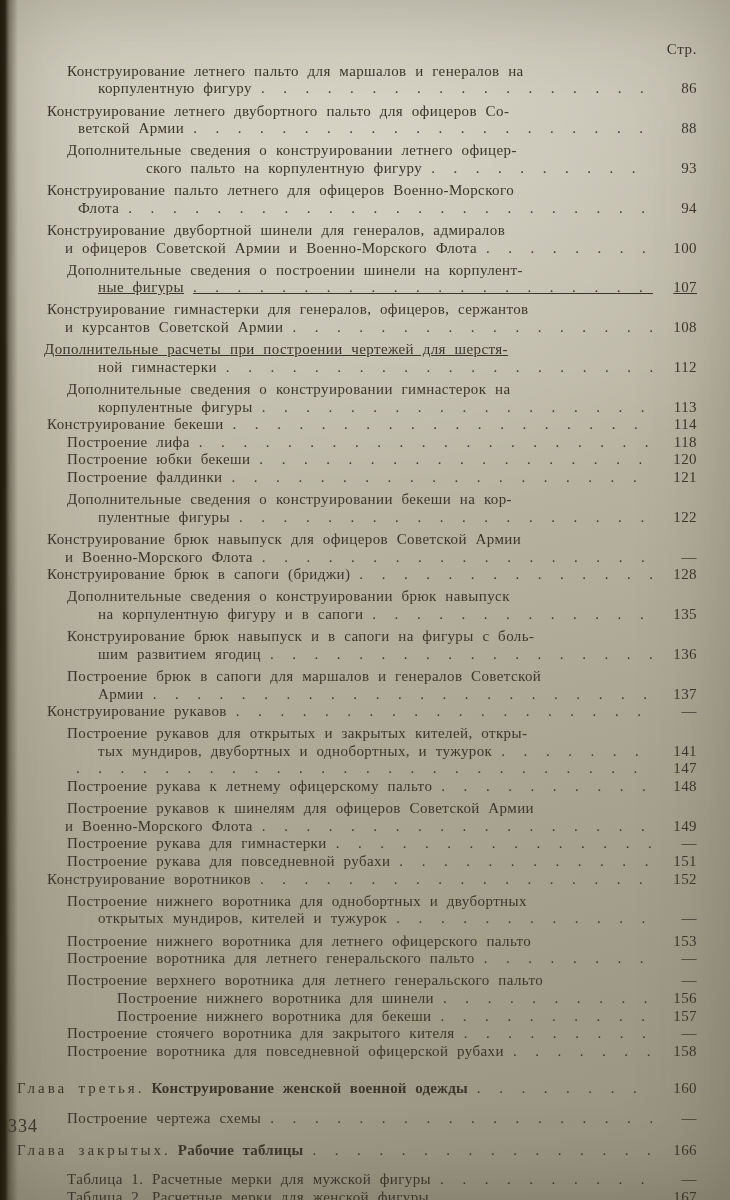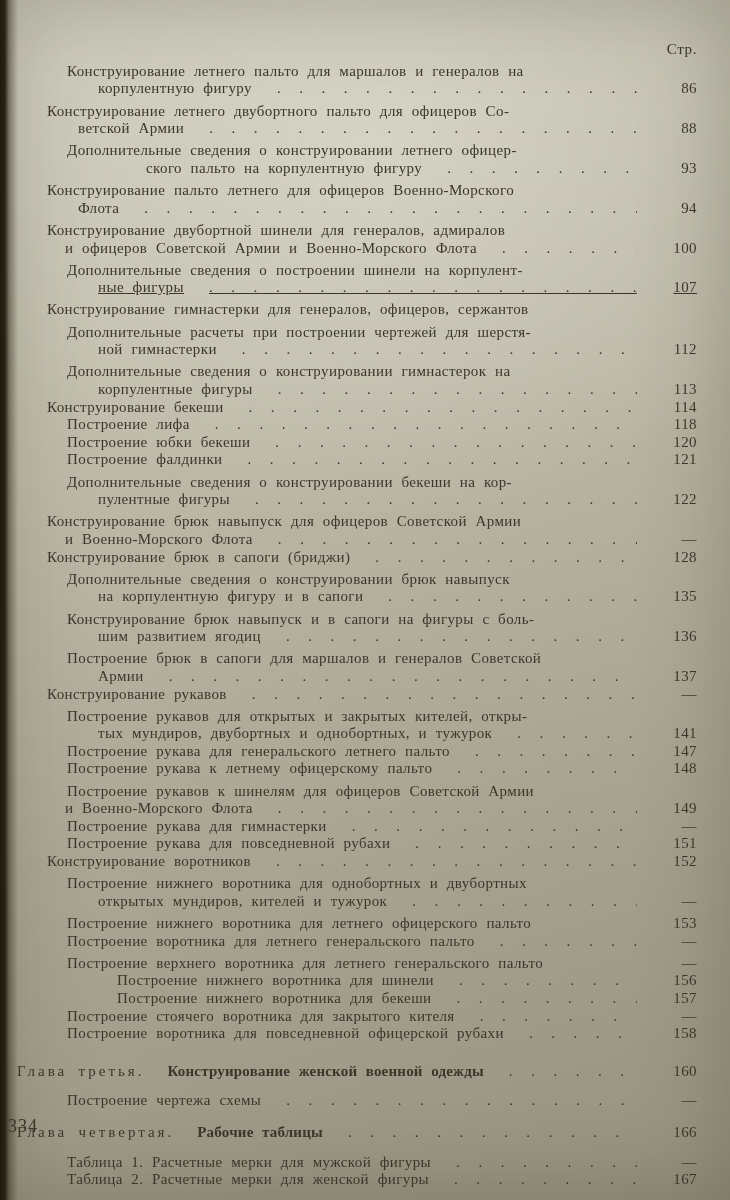--- a/index.html
+++ b/index.html
@@ -18,21 +18,21 @@
       linear-gradient(115deg, rgba(255,255,250,0.08), rgba(60,52,34,0.10)),
       #c2beac;
     box-shadow: inset 0 0 90px rgba(52,46,28,0.28);
   }
   .content{
     position:absolute;left:0;top:36px;right:33px;
     color:#3b362b;
     font-size:15px;line-height:17.6px;
     letter-spacing:0.4px;word-spacing:4.5px;
   }
-  .toc-row{display:flex;align-items:baseline;white-space:nowrap;gap:16px;}
+  .toc-row{display:flex;align-items:baseline;white-space:nowrap;}
   .entry-text{flex:0 0 auto;}
   .entry-text.bold{font-weight:bold;letter-spacing:0.2px;}
   .chapter-prefix{flex:0 0 auto;letter-spacing:3px;margin-right:7px;}
   .leader{flex:1 1 auto;overflow:hidden;white-space:nowrap;margin:0 6px 0 9px;height:17.6px;}
   .leader.dotted::after{
     content:". . . . . . . . . . . . . . . . . . . . . . . . . . . . . . . . . . . . . . . . . . . .";
     word-spacing:14px;color:#3b362b;
   }
   .page-num{flex:0 0 auto;min-width:38px;text-align:right;}
   .header-row .page-num{letter-spacing:0.6px;}
@@ -110,21 +110,26 @@
       <div class="toc-row" style="padding-left: 98px; text-decoration: underline;">
         <span class="entry-text">ные фигуры</span>
         <span class="leader dotted"></span>
         <span class="page-num">107</span>
       </div>
       <div class="toc-row" style="padding-left: 47px;">
         <span class="entry-text">Конструирование гимнастерки для генералов, офицеров, сержантов</span>
         <span class="leader"></span>
         <span class="page-num"></span>
       </div>
-      <div class="toc-row" style="padding-left: 67px;">
+      <div class="toc-row" style="padding-left: 65px;">
+        <span class="entry-text">и курсантов Советской Армии</span>
+        <span class="leader dotted"></span>
+        <span class="page-num">108</span>
+      </div>
+      <div class="toc-row" style="padding-left: 44px; text-decoration: underline;">
         <span class="entry-text">Дополнительные расчеты при построении чертежей для шерстя-</span>
         <span class="leader"></span>
         <span class="page-num"></span>
       </div>
       <div class="toc-row" style="padding-left: 98px;">
         <span class="entry-text">ной гимнастерки</span>
         <span class="leader dotted"></span>
         <span class="page-num">112</span>
       </div>
       <div class="toc-row" style="padding-left: 67px;">
@@ -221,21 +226,20 @@
         <span class="entry-text">Построение рукавов для открытых и закрытых кителей, откры-</span>
         <span class="leader"></span>
         <span class="page-num"></span>
       </div>
       <div class="toc-row" style="padding-left: 98px;">
         <span class="entry-text">тых мундиров, двубортных и однобортных, и тужурок</span>
         <span class="leader dotted"></span>
         <span class="page-num">141</span>
       </div>
       <div class="toc-row" style="padding-left: 67px;">
-        <span class="entry-text">Построение рукава для генеральского летнего пальто</span>
         <span class="leader dotted"></span>
         <span class="page-num">147</span>
       </div>
       <div class="toc-row" style="padding-left: 67px;">
         <span class="entry-text">Построение рукава к летнему офицерскому пальто</span>
         <span class="leader dotted"></span>
         <span class="page-num">148</span>
       </div>
       <div class="toc-row" style="padding-left: 67px;">
         <span class="entry-text">Построение рукавов к шинелям для офицеров Советской Армии</span>
@@ -312,21 +316,21 @@
         <span class="entry-text bold">Конструирование женской военной одежды</span>
         <span class="leader dotted"></span>
         <span class="page-num">160</span>
       </div>
       <div class="toc-row" style="padding-left: 67px; margin-top: 12px;">
         <span class="entry-text">Построение чертежа схемы</span>
         <span class="leader dotted"></span>
         <span class="page-num">—</span>
       </div>
       <div class="toc-row" style="padding-left: 17px; margin-top: 14px;">
-        <span class="chapter-prefix">Глава четвертая.</span>
+        <span class="chapter-prefix">Глава закрытых.</span>
         <span class="entry-text bold">Рабочие таблицы</span>
         <span class="leader dotted"></span>
         <span class="page-num">166</span>
       </div>
       <div class="toc-row" style="padding-left: 67px; margin-top: 12px;">
         <span class="entry-text">Таблица 1. Расчетные мерки для мужской фигуры</span>
         <span class="leader dotted"></span>
         <span class="page-num">—</span>
       </div>
       <div class="toc-row" style="padding-left: 67px;">

